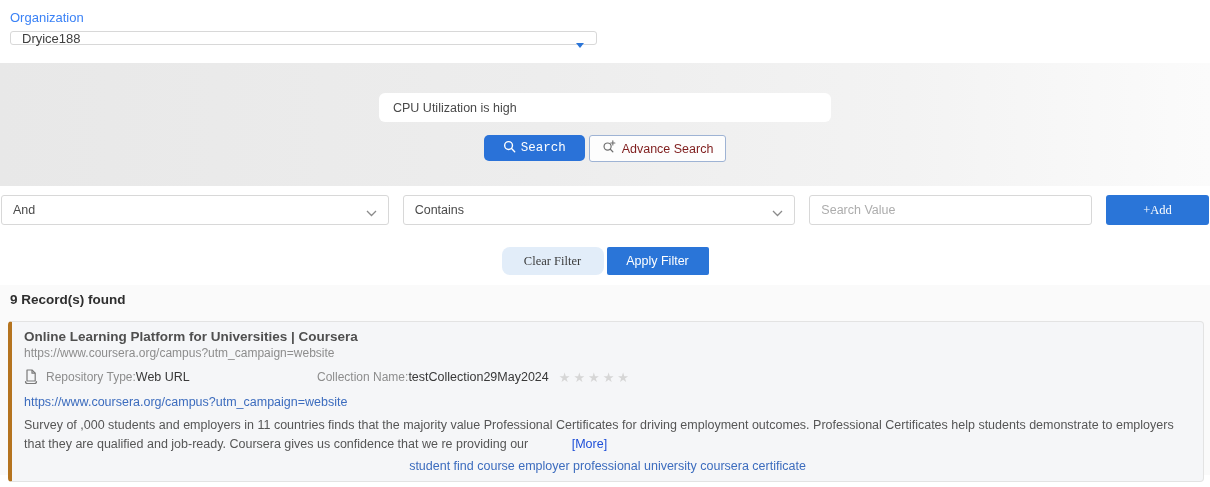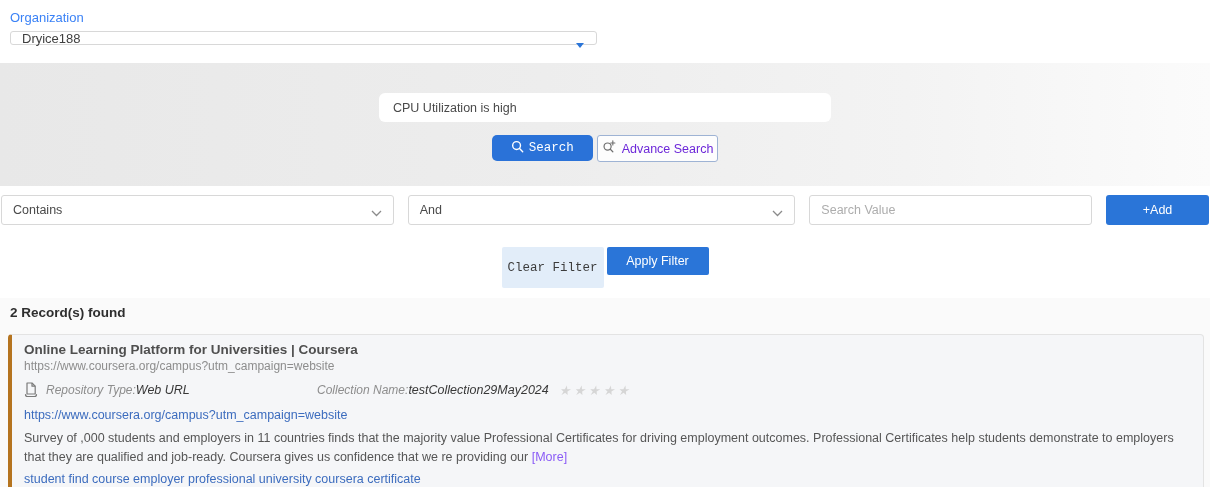--- a/index.html
+++ b/index.html
@@ -31,22 +31,22 @@
     border:none; border-radius:6px; background:#fff; padding:12px 14px;
     font-family:"Liberation Sans", sans-serif; font-size:12.5px; color:#4a4a4a; outline:none;
   }
   .search-btn-row { margin-top:13px; display:flex; justify-content:center; gap:4px; }
   .btn-search {
     display:flex; align-items:center; gap:5px; height:26px; padding:0 19px;
     background:#2a72d8; color:#fff; border:none; border-radius:5px;
     font-family:Liberation Mono, monospace; font-size:12.5px; cursor:pointer;
   }
   .btn-advance {
-    display:flex; align-items:center; gap:6px; height:27px; padding:0 4px;
-    background:#fdfdfd; color:#6d28d9; border:1px solid #9eb3d4; border-radius:3px;
+    display:flex; align-items:center; gap:6px; height:27px; padding:0 12px;
+    background:#fdfdfd; color:#7f1d1d; border:1px solid #9eb3d4; border-radius:3px;
     font-family:"Liberation Sans", sans-serif; font-size:12.5px; cursor:pointer;
   }
 
   
   .filter-row { margin-top:9px; display:flex; gap:14px; padding:0 1px; }
   .filter-select {
     position:relative; height:30px; background:#fff; border:1px solid #d8d8d8;
     border-radius:3px; display:flex; align-items:center; padding:0 28px 0 11px;
     color:#4a4a4a; font-size:12.5px; cursor:pointer;
   }
@@ -54,53 +54,53 @@
   .sel-conjunction { width:388px; }
   .chev { position:absolute; right:11px; top:10px; }
   .filter-value-input {
     width:283px; height:30px; border:1px solid #d8d8d8; border-radius:3px;
     padding:0 11px; font-family:"Liberation Sans", sans-serif; font-size:12.5px;
     color:#a16207; outline:none;
   }
   .filter-value-input::placeholder { color:#adadad; }
   .btn-add {
     width:103px; height:30px; background:#2a75d8; color:#fff; border:none;
-    border-radius:3px; font-family:Liberation Sans, sans-serif; font-size:12.5px; cursor:pointer;
+    border-radius:3px; font-family:Liberation Serif, serif; font-size:12.5px; cursor:pointer;
   }
 
   
   .filter-actions { margin-top:22px; display:flex; justify-content:center; gap:3px; }
   .btn-clear {
-    width:102px; height:41px; background:#e2edf9; color:#3c3c3c; border:none;
-    border-radius:2px; font-family:Liberation Mono, monospace; font-size:12.5px; cursor:pointer;
+    width:102px; height:28px; background:#e2edf9; color:#3c3c3c; border:none;
+    border-radius:8px; font-family:Liberation Serif, serif; font-size:12.5px; cursor:pointer;
   }
   .btn-apply {
     width:102px; height:28px; background:#2a75d8; color:#fff; border:none;
     border-radius:2px; font-family:"Liberation Sans", sans-serif; font-size:12.5px; cursor:pointer;
   }
 
   
   .results-section { margin-top:10px; background:#fafafa; height:190px; padding-top:7px; }
   .results-count { margin-left:10px; font-size:13.5px; font-weight:bold; color:#2e2e2e; }
   .result-card {
     margin:14px 6px 0 8px; background:#f5f6f8; border:1px solid #e3e3e3;
     border-left:4px solid #b5741f; border-radius:4px; padding:7px 12px 8px 12px;
   }
   .result-title { font-size:13.5px; font-weight:bold; color:#4f4f4f; }
   .result-suburl { margin-top:2px; font-size:12px; color:#8d8d8d; }
-  .meta-row { margin-top:9px; display:flex; align-items:center;font-style:italic; }
+  .meta-row { margin-top:9px; display:flex; align-items:center; }
   .meta-label { font-size:12px; color:#8d8d8d; }
   .meta-value { font-size:12.5px; color:#383838; font-weight:500; }
   .repo-group { display:flex; align-items:center; width:293px; }
   .doc-icon { margin-right:8px; display:inline-flex; }
   .stars { margin-left:10px; color:#d6d6d6; font-size:13px; letter-spacing:3px; }
   .result-link { margin-top:10px; font-size:12.5px; color:#3c6cbe; cursor:pointer; }
   .result-desc { margin-top:7px; font-size:12.5px; color:#565656; line-height:1.5; max-width:1180px; }
-  .more-link { color:#8b5cf6; cursor:pointer; }
-  .result-tags { margin-top:5px; font-size:12.5px; color:#3c6cbe; cursor:pointer; }
+  .more-link { color:#1d4ed8; cursor:pointer;margin-left:40px; }
+  .result-tags { margin-top:5px; font-size:12.5px; color:#3c6cbe; cursor:pointer;text-align:center; }
 </style>
 </head>
 <body>
 
 <div class="org-section">
   <div class="org-label">Organization</div>
   <div class="org-select">
     <span>Dryice188</span>
     <span class="org-caret"></span>
   </div>
@@ -126,47 +126,47 @@
           <line x1="11.6" y1="1" x2="11.6" y2="5.4" stroke="#6f6f6f" stroke-width="1.2" stroke-linecap="round"></line>
           <line x1="9.4" y1="3.2" x2="13.8" y2="3.2" stroke="#6f6f6f" stroke-width="1.2" stroke-linecap="round"></line>
         </svg>
       </span>
       <span>Advance Search</span>
     </button>
   </div>
 </div>
 
 <div class="filter-row">
-  <div class="filter-select sel-operator">
-    <span>Contains</span>
+  <div class="filter-select sel-conjunction">
+    <span>And</span>
     <span class="chev">
       <svg width="11" height="7" viewBox="0 0 11 7" fill="none">
         <polyline points="1,1 5.5,5.5 10,1" stroke="#8b8b8b" stroke-width="1.3" fill="none"></polyline>
       </svg>
     </span>
   </div>
-  <div class="filter-select sel-conjunction">
-    <span>And</span>
+  <div class="filter-select sel-operator">
+    <span>Contains</span>
     <span class="chev">
       <svg width="11" height="7" viewBox="0 0 11 7" fill="none">
         <polyline points="1,1 5.5,5.5 10,1" stroke="#8b8b8b" stroke-width="1.3" fill="none"></polyline>
       </svg>
     </span>
   </div>
   <input class="filter-value-input" type="text" placeholder="Search Value" style="">
   <button class="btn-add">+Add</button>
 </div>
 
 <div class="filter-actions">
   <button class="btn-clear">Clear Filter</button>
   <button class="btn-apply">Apply Filter</button>
 </div>
 
 <div class="results-section">
-  <div class="results-count">2 Record(s) found</div>
+  <div class="results-count">9 Record(s) found</div>
 
   <div class="result-card">
     <div class="result-title">Online Learning Platform for Universities | Coursera</div>
     <div class="result-suburl">https://www.coursera.org/campus?utm_campaign=website</div>
 
     <div class="meta-row">
       <div class="repo-group">
         <span class="doc-icon">
           <svg width="14" height="16" viewBox="0 0 14 16" fill="none">
             <path d="M3 1 h5 l3.2 3.2 V12 H3 Z" stroke="#7a7a7a" stroke-width="1.2" fill="none" stroke-linejoin="round"></path>

